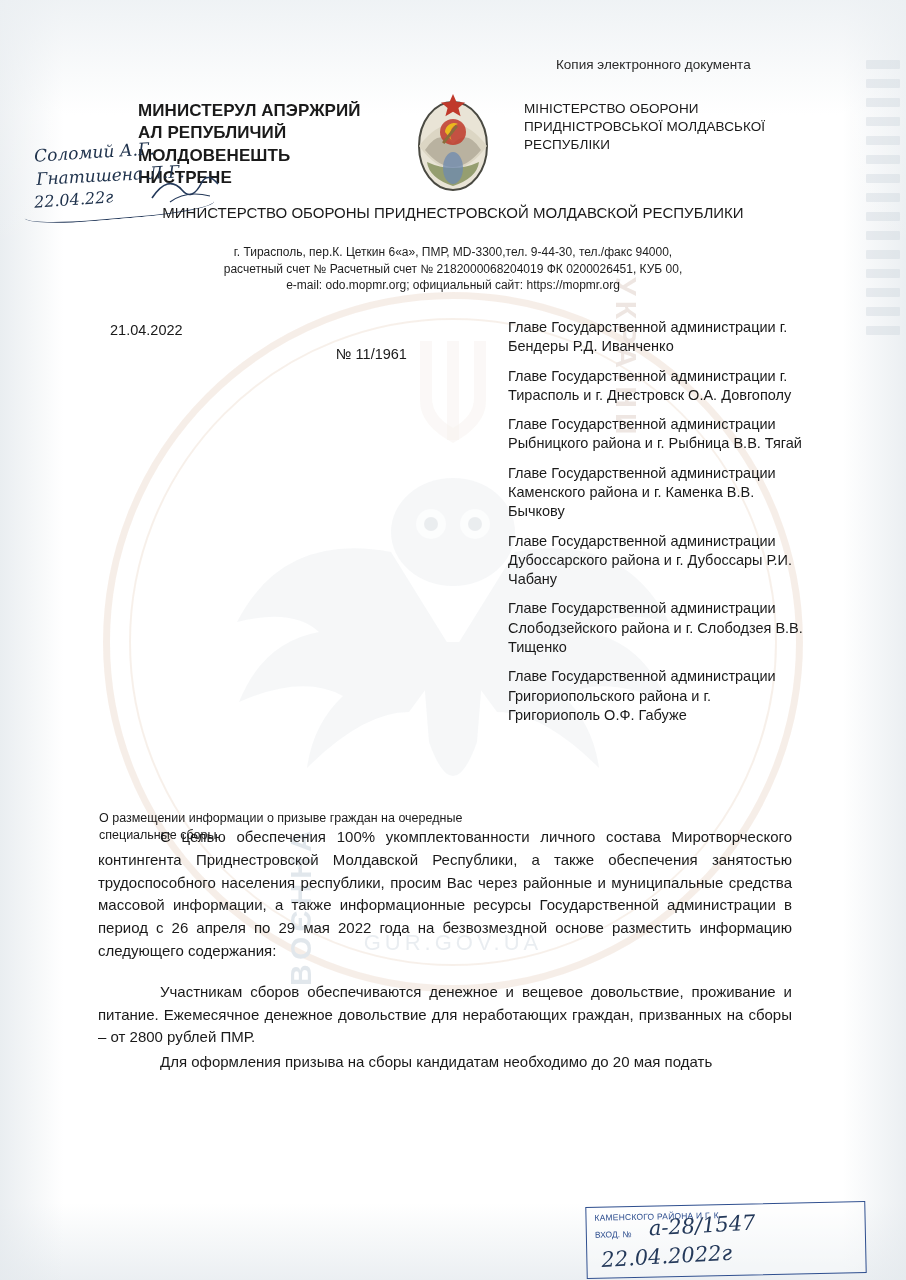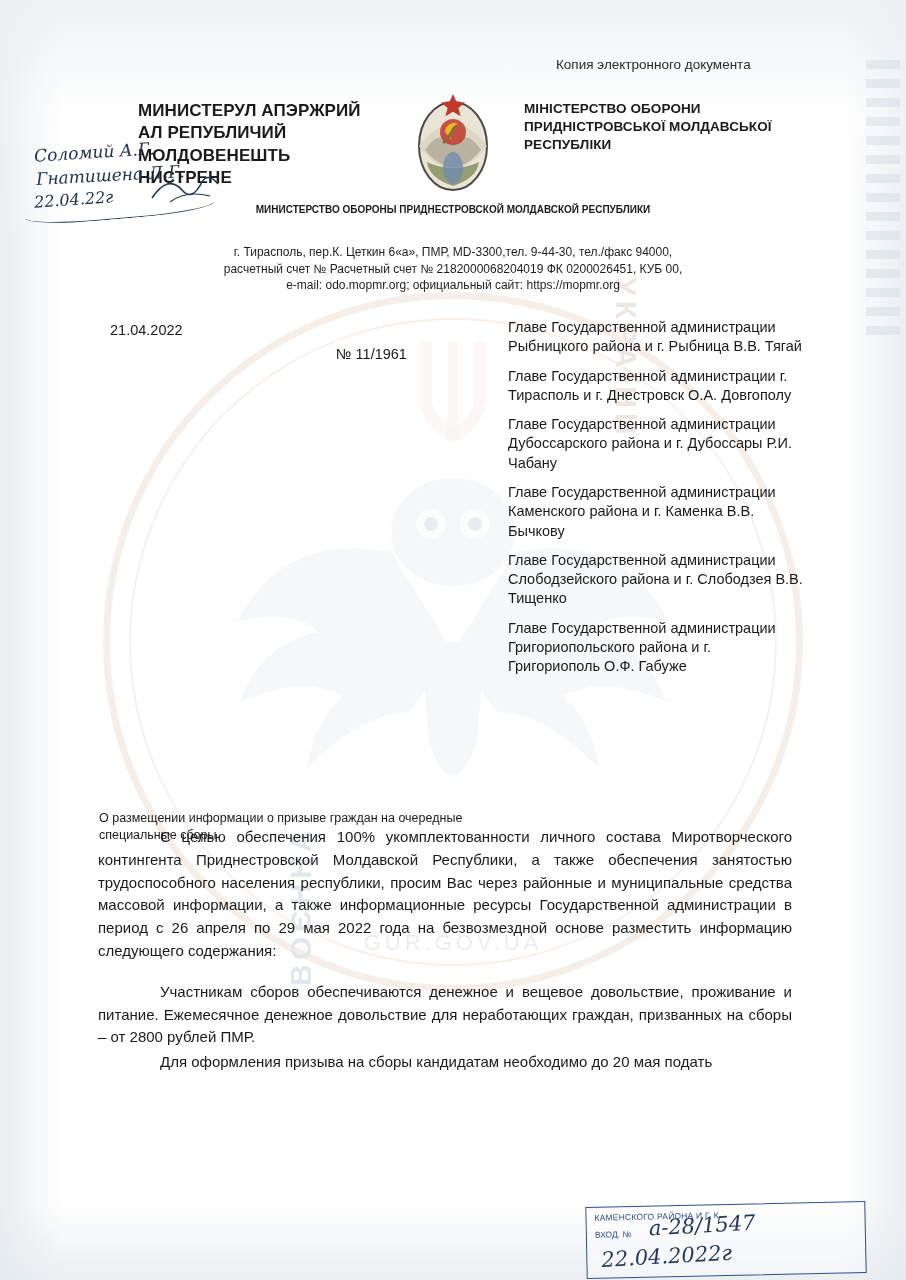--- a/index.html
+++ b/index.html
@@ -126,40 +126,40 @@
     font-weight: bold;
     line-height: 1.32;
     letter-spacing: 0.1px;
   }
   .header-right {
     position: absolute;
     left: 524px;
     top: 100px;
     width: 290px;
     font-size: 13.5px;
-    font-weight: bold;
+    font-weight: normal;
     line-height: 1.32;
     letter-spacing: 0.1px;
   }
   .emblem {
     position: absolute;
     left: 50%;
     top: 88px;
     width: 96px;
     height: 108px;
     margin-left: -48px;
   }
   .ministry-title {
     position: absolute;
     left: 0;
     right: 0;
     top: 203px;
     text-align: center;
-    font-size: 10px;
-    font-weight: bold;
+    font-size: 15px;
+    font-weight: normal;
     line-height: 1.35;
   }
   .contacts {
     position: absolute;
     left: 0;
     right: 0;
     top: 244px;
     text-align: center;
     font-size: 12px;
     line-height: 1.38;
@@ -394,24 +394,25 @@
     <div class="contacts">
       <div>г. Тирасполь, пер.К. Цеткин 6«а», ПМР, MD-3300,тел. 9-44-30, тел./факс 94000,</div>
       <div>расчетный счет № Расчетный счет № 2182000068204019 ФК 0200026451, КУБ 00,</div>
       <div>e-mail: odo.mopmr.org; официальный сайт: https://mopmr.org</div>
     </div>
 
     <div class="doc-date">21.04.2022</div>
     <div class="doc-number">№ 11/1961</div>
 
     <div class="addressees">
+      <div class="addressee">Главе Государственной администрации г. Бендеры Р.Д. Иванченко</div>
+      <div class="addressee">Главе Государственной администрации г. Тирасполь и г. Днестровск О.А. Довгополу</div>
       <div class="addressee">Главе Государственной администрации Рыбницкого района и г. Рыбница В.В. Тягай</div>
-      <div class="addressee">Главе Государственной администрации г. Тирасполь и г. Днестровск О.А. Довгополу</div>
+      <div class="addressee">Главе Государственной администрации Каменского района и г. Каменка В.В. Бычкову</div>
       <div class="addressee">Главе Государственной администрации Дубоссарского района и г. Дубоссары Р.И. Чабану</div>
-      <div class="addressee">Главе Государственной администрации Каменского района и г. Каменка В.В. Бычкову</div>
       <div class="addressee">Главе Государственной администрации Слободзейского района и г. Слободзея В.В. Тищенко</div>
       <div class="addressee">Главе Государственной администрации Григориопольского района и г. Григориополь О.Ф. Габуже</div>
     </div>
 
     <div class="subject">О размещении информации о призыве граждан на очередные специальные сборы</div>
 
     <div class="body">
       <p>С целью обеспечения 100% укомплектованности личного состава Миротворческого контингента Приднестровской Молдавской Республики, а также обеспечения занятостью трудоспособного населения республики, просим Вас через районные и муниципальные средства массовой информации, а также информационные ресурсы Государственной администрации в период с 26 апреля по 29 мая 2022 года на безвозмездной основе разместить информацию следующего содержания:</p>
       <div class="spacer"></div>
       <p>Участникам сборов обеспечиваются денежное и вещевое довольствие, проживание и питание. Ежемесячное денежное довольствие для неработающих граждан, призванных на сборы – от 2800 рублей ПМР.</p>

